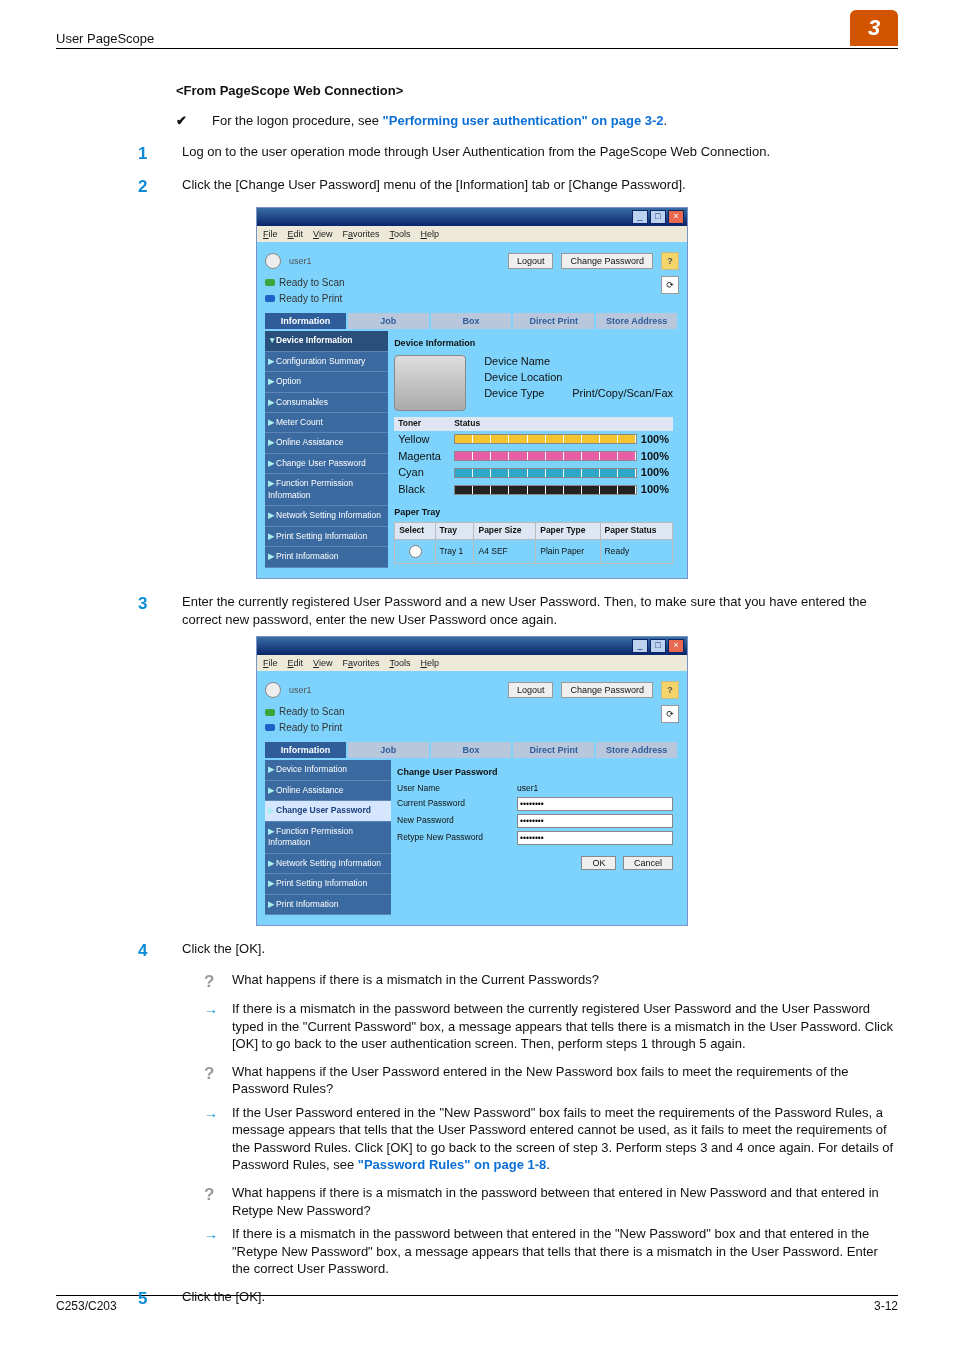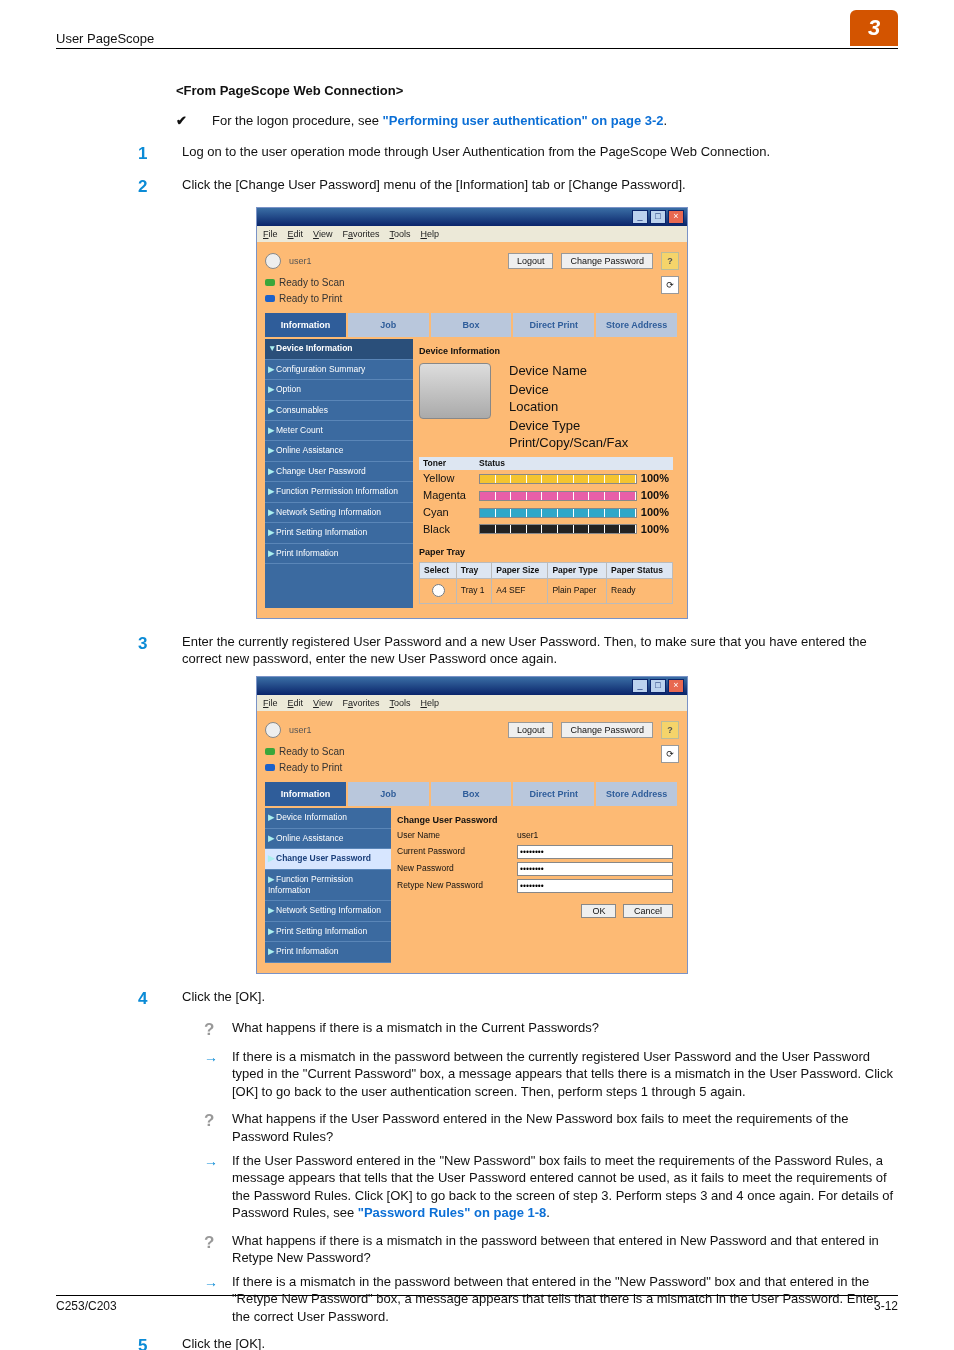--- a/index.html
+++ b/index.html
@@ -49,49 +49,49 @@
     background:#ece9d8;font-size:9px;}
   .win-title{background:linear-gradient(#3a6ea5,#0a246a);height:18px;
     position:relative;}
   .win-title .btns{position:absolute;right:3px;top:2px;display:flex;gap:2px;}
   .win-title .wb{width:14px;height:12px;background:#bcd2ee;border:1px solid #0a246a;
     font-size:9px;line-height:10px;text-align:center;color:#0a246a;}
   .win-title .wb.close{background:#e86850;color:#fff;}
   .menubar{background:#ece9d8;padding:2px 6px;color:#222;}
   .menubar span{margin-right:10px;}
   .menubar span u{text-decoration:underline;}
-  .content{background:#fdba74;padding:6px 8px 10px 8px;}
+  .content{background:#7dd3fc;padding:6px 8px 10px 8px;}
   .topbar{display:flex;align-items:center;gap:8px;padding:4px 0 6px 0;}
   .topbar .usericon{width:14px;height:14px;border:1px solid #888;border-radius:50%;
     background:#eee;}
   .topbar .uname{color:#555;}
   .topbar .spacer{flex:1;}
   .topbar .btn{background:#efefef;border:1px solid #999;padding:1px 8px;}
   .topbar .help{width:16px;height:16px;background:#f5d46a;border:1px solid #bb9;
     color:#555;display:flex;align-items:center;justify-content:center;font-weight:bold;}
   .statusline{display:flex;align-items:center;gap:4px;font-size:10px;color:#333;margin-bottom:2px;}
   .statusline .dot{width:10px;height:7px;border-radius:2px;}
   .statusline .dot.g{background:#3aa63a;}
   .statusline .dot.b{background:#1c60c8;}
   .refresh{width:16px;height:16px;border:1px solid #999;background:#fff;
     display:flex;align-items:center;justify-content:center;margin-left:auto;}
   .tabs{display:flex;margin-top:6px;}
-  .tabs .tab{width:86px;height:24px;display:flex;align-items:center;
+  .tabs .tab{width:86px;height:16px;display:flex;align-items:center;
     justify-content:center;color:#fff;font-size:9px;font-weight:bold;margin-right:2px;}
   .tabs .tab.active{background:var(--tab-blue);}
   .tabs .tab.inactive{background:#b9c7dc;color:#2f5d9a;}
   .split{display:flex;margin-top:2px;}
   .side{width:148px;background:#3b6aa0;color:#fff;font-size:8.5px;}
   .side .item{padding:4px 3px;border-bottom:1px solid #5a86b8;}
   .side .item.acc{background:#2a4f7a;font-weight:bold;}
   .side .item.sel{background:#d7e6ff;color:#1a3f7a;font-weight:bold;}
   .side .caret{display:inline-block;width:8px;color:#aee;}
   .main{flex:1;padding:4px 6px;}
   .main h4{margin:2px 0 4px 0;font-size:9px;font-weight:bold;}
-  .kv{display:flex;font-size:13px;margin:1px 0;flex-direction:column;}
+  .kv{display:flex;font-size:11px;margin:1px 0;}
   .kv .k{width:88px;}
   .kv .v{flex:1;}
   .devimg{width:70px;height:54px;background:linear-gradient(#ddd,#aaa);
     border:1px solid #888;border-radius:4px;float:left;margin:2px 10px 2px 0;}
   .toner-h{display:flex;background:#dde6f2;font-weight:bold;font-size:8.5px;
     padding:1px 4px;margin-top:4px;clear:both;}
   .toner-h div:first-child{width:56px;}
   .toner-row{display:flex;align-items:center;font-size:11px;padding:1px 4px;}
   .toner-row .tn{width:56px;}
   .toner-row .bar{flex:1;height:8px;border:1px solid #888;display:flex;}

